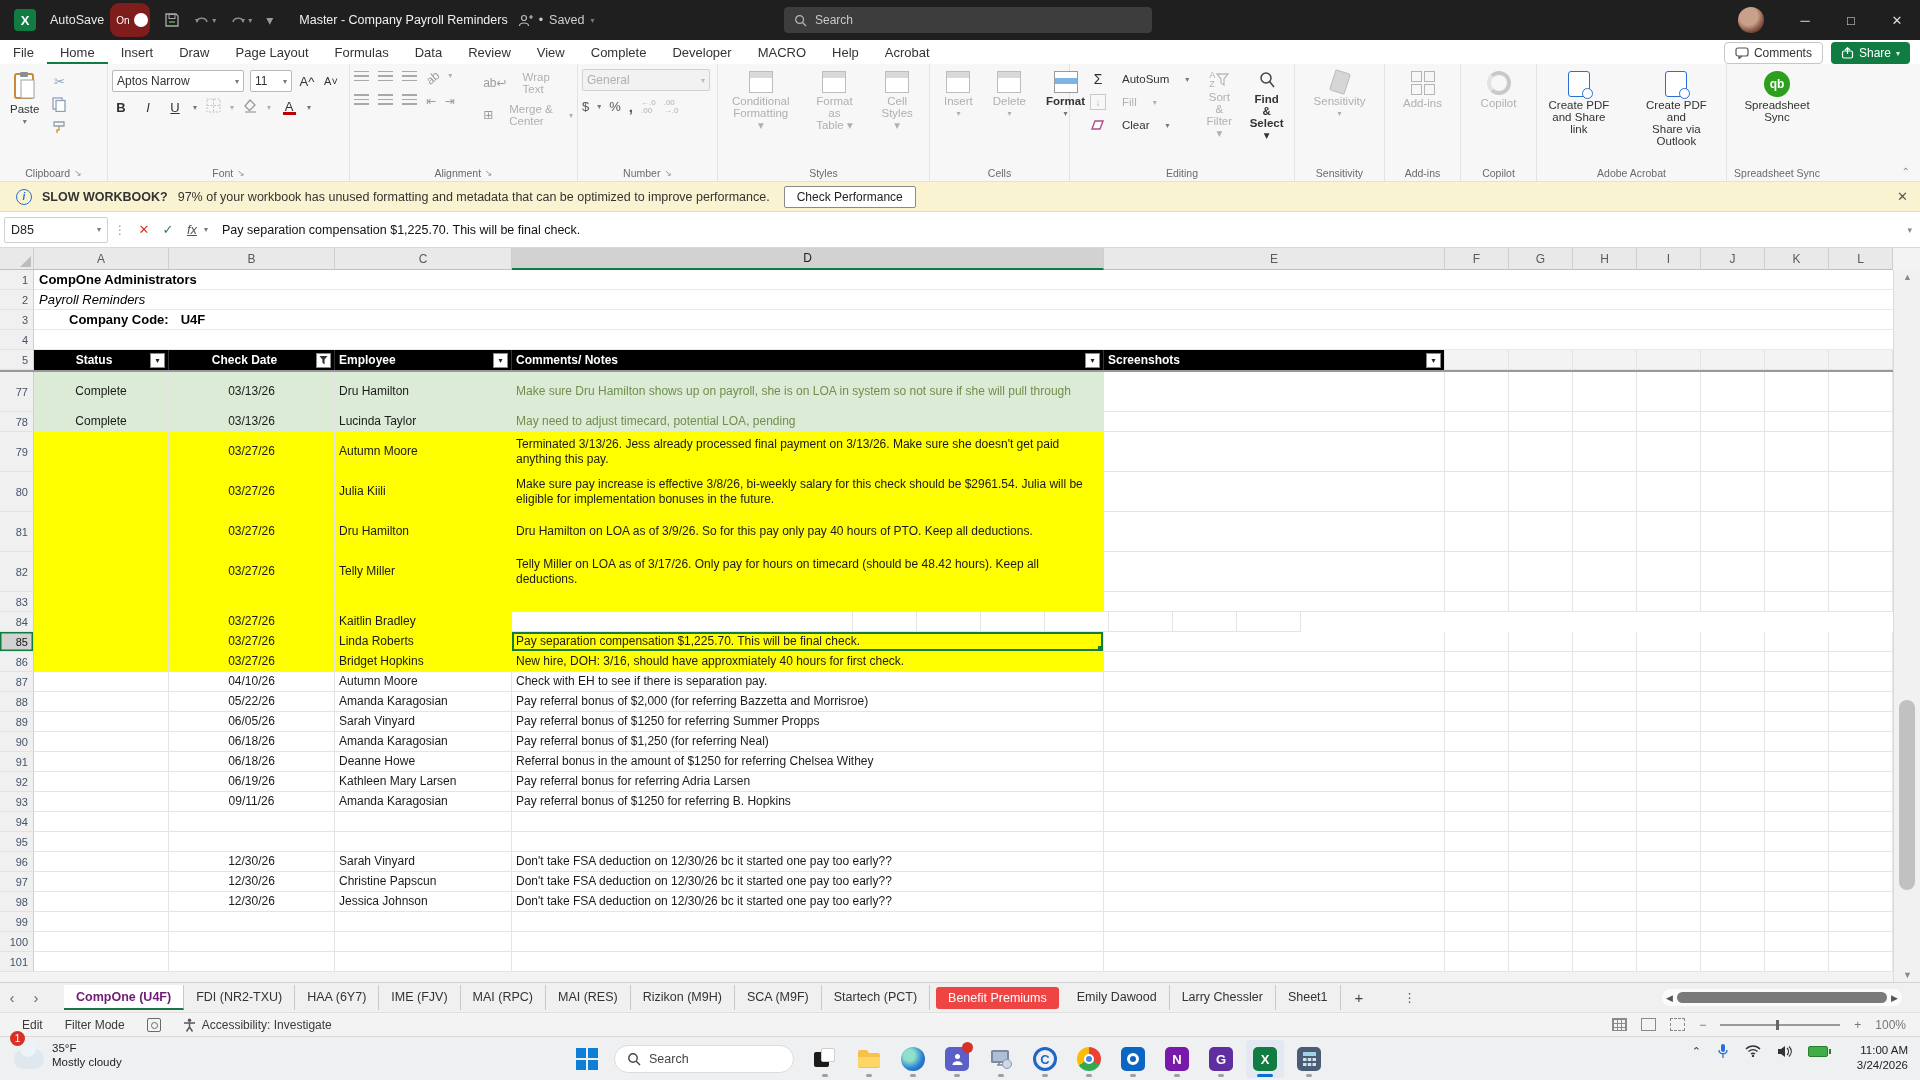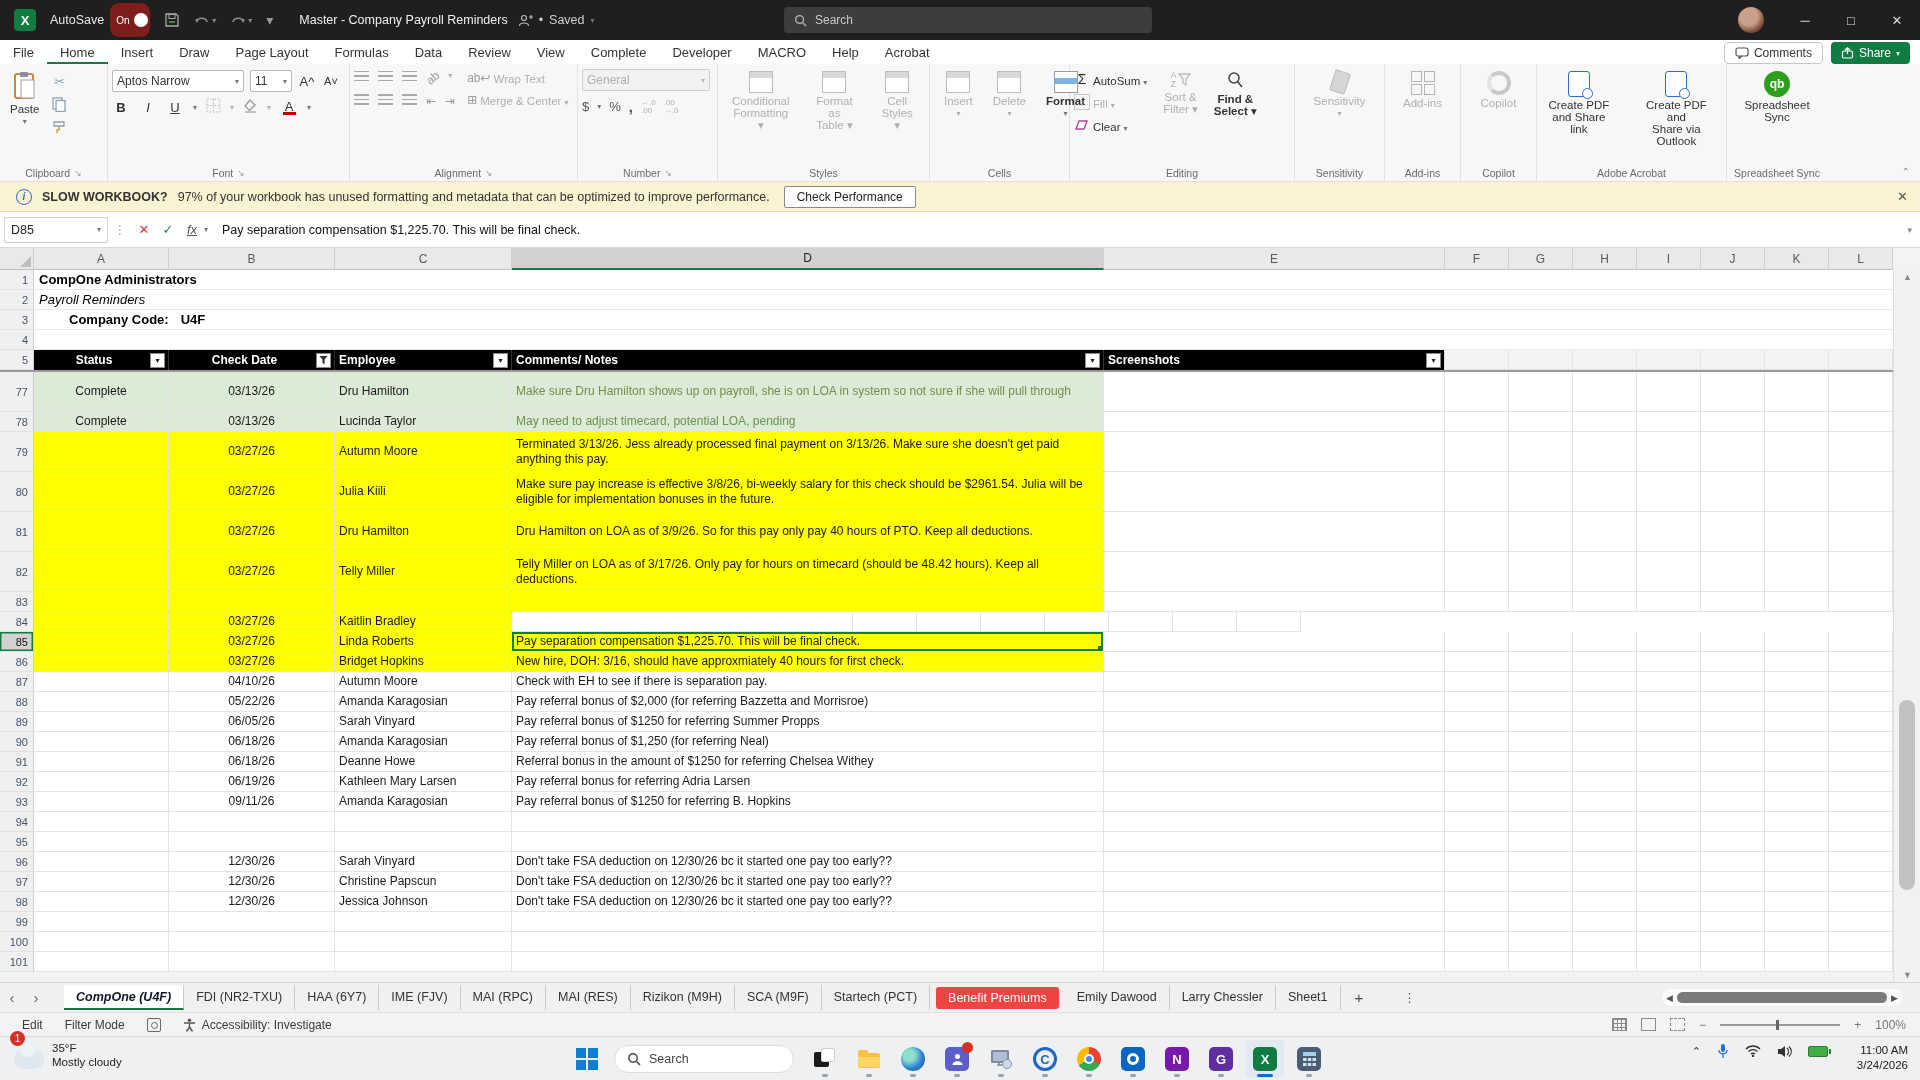--- a/index.html
+++ b/index.html
@@ -51,21 +51,21 @@
   .fbox.dis { color:#aaa; background:#f2f2f2; border-color:#d0d0d0; }
   .fontrow { display:flex; gap:6px; align-items:center; margin-top:1px; }
   .fmt-ico { font-size:13px; color:#333; width:18px; text-align:center; }
   .lines3 { display:inline-block; width:15px; height:11px;
     background:repeating-linear-gradient(#a9a9a9 0 1.5px, transparent 1.5px 4.5px); }
   .small-ic { font-size:12px; color:#9d9d9d; }
   .grid-ic { width:24px; height:22px; border:1px solid #bdbdbd; background:
     linear-gradient(#d9d9d9 0 0) 0 0/100% 6px no-repeat, #fff; position:relative; }
   .grid-ic.blue { background:linear-gradient(#7eb3e6 0 0) 0 6px/100% 6px no-repeat, #fff; border-color:#9a9a9a; }
   .two-col { display:flex; flex-direction:column; gap:3px; padding-top:2px; }
-  .srow { display:flex; align-items:flex-end; gap:3px; font-size:11.5px; color:#333; }
+  .srow { display:flex; align-items:center; gap:16px; font-size:11.5px; color:#333;margin-left:16px; }
   .srow.dis { color:#b3b3b3; }
   .ico16 { width:16px; height:16px; display:flex; align-items:center; justify-content:center; }
   .qb { width:26px; height:26px; border-radius:50%; background:#2CA01C; color:#fff; font-weight:bold;
     font-size:12px; display:flex; align-items:center; justify-content:center; }
   .pdfdoc { width:22px; height:26px; border:1.5px solid #2b6fd4; border-radius:3px; position:relative; background:#fff; }
   .pdfdoc::after { content:""; position:absolute; right:-4px; bottom:-3px; width:9px; height:9px;
     border:1.5px solid #2b6fd4; border-radius:50%; background:#fff; }
   .copilot-ic { width:24px; height:24px; border-radius:50%; border:4px solid #c9c9c9; border-left-color:#e3e3e3; }
   .addins-ic { width:24px; height:24px; display:grid; grid-template-columns:1fr 1fr; gap:2px; }
   .addins-ic div { border:1.5px solid #b5b5b5; }
@@ -122,22 +122,22 @@
   #pane-line { height:2px; background:#999; }
   #vscroll { position:absolute; right:0; top:22px; width:27px; height:712px; background:#f1f1f1; border-left:1px solid #dcdcdc; }
   #vthumb { position:absolute; left:5px; top:430px; width:16px; height:190px; background:#c1c1c1; border-radius:8px; }
   .vs-arrow { position:absolute; left:0; width:27px; text-align:center; color:#8a8a8a; font-size:9px; }
   .title-cell { font-size:13px; padding-left:5px; white-space:nowrap; overflow:visible; display:flex; align-items:center; border-bottom:1px solid #e9e9e9; background:#fff; }
   
   #tab-bar { position:absolute; top:982px; left:0; width:1920px; height:30px; background:#f0f0f0;
     border-top:1px solid #d4d4d4; display:flex; align-items:center; font-size:12.5px; }
   .tab-nav { color:#666; font-size:15px; width:24px; text-align:center; }
   .sheet-tab { padding:5px 12px 6px; color:#333; border-right:1px solid #c9c9c9; white-space:nowrap; }
-  .sheet-tab.active { background:#fff; color:#0f172a; font-weight:bold; border-bottom:2.5px solid #1E7145;
-    border-right:1px solid #c9c9c9; padding-bottom:4px;font-style:italic; }
+  .sheet-tab.active { background:#fff; color:#701a75; font-weight:bold; border-bottom:2.5px solid #1E7145;
+    border-right:1px solid #c9c9c9; padding-bottom:4px; }
   .sheet-tab.red { background:#ef4444; color:#fff; border-radius:3px; margin:0 6px; padding:4px 12px; border-right:none; }
   #tab-add { margin-left:14px; color:#444; font-size:15px; }
   #tab-more { margin-left:40px; color:#555; letter-spacing:1px; }
   #hscroll { position:absolute; right:18px; top:6px; width:240px; height:17px; background:#fbfbfb; border-radius:9px;
     display:flex; align-items:center; padding:0 4px; gap:4px; }
   #hthumb { flex:1; height:11px; background:#7a7a7a; border-radius:6px; }
   .hs-arrow { color:#555; font-size:9px; }
   
   #status-bar { position:absolute; top:1012px; left:0; width:1920px; height:24px; background:#f3f3f3;
     border-top:1px solid #e0e0e0; display:flex; align-items:center; font-size:12px; color:#3a3a3a; }

